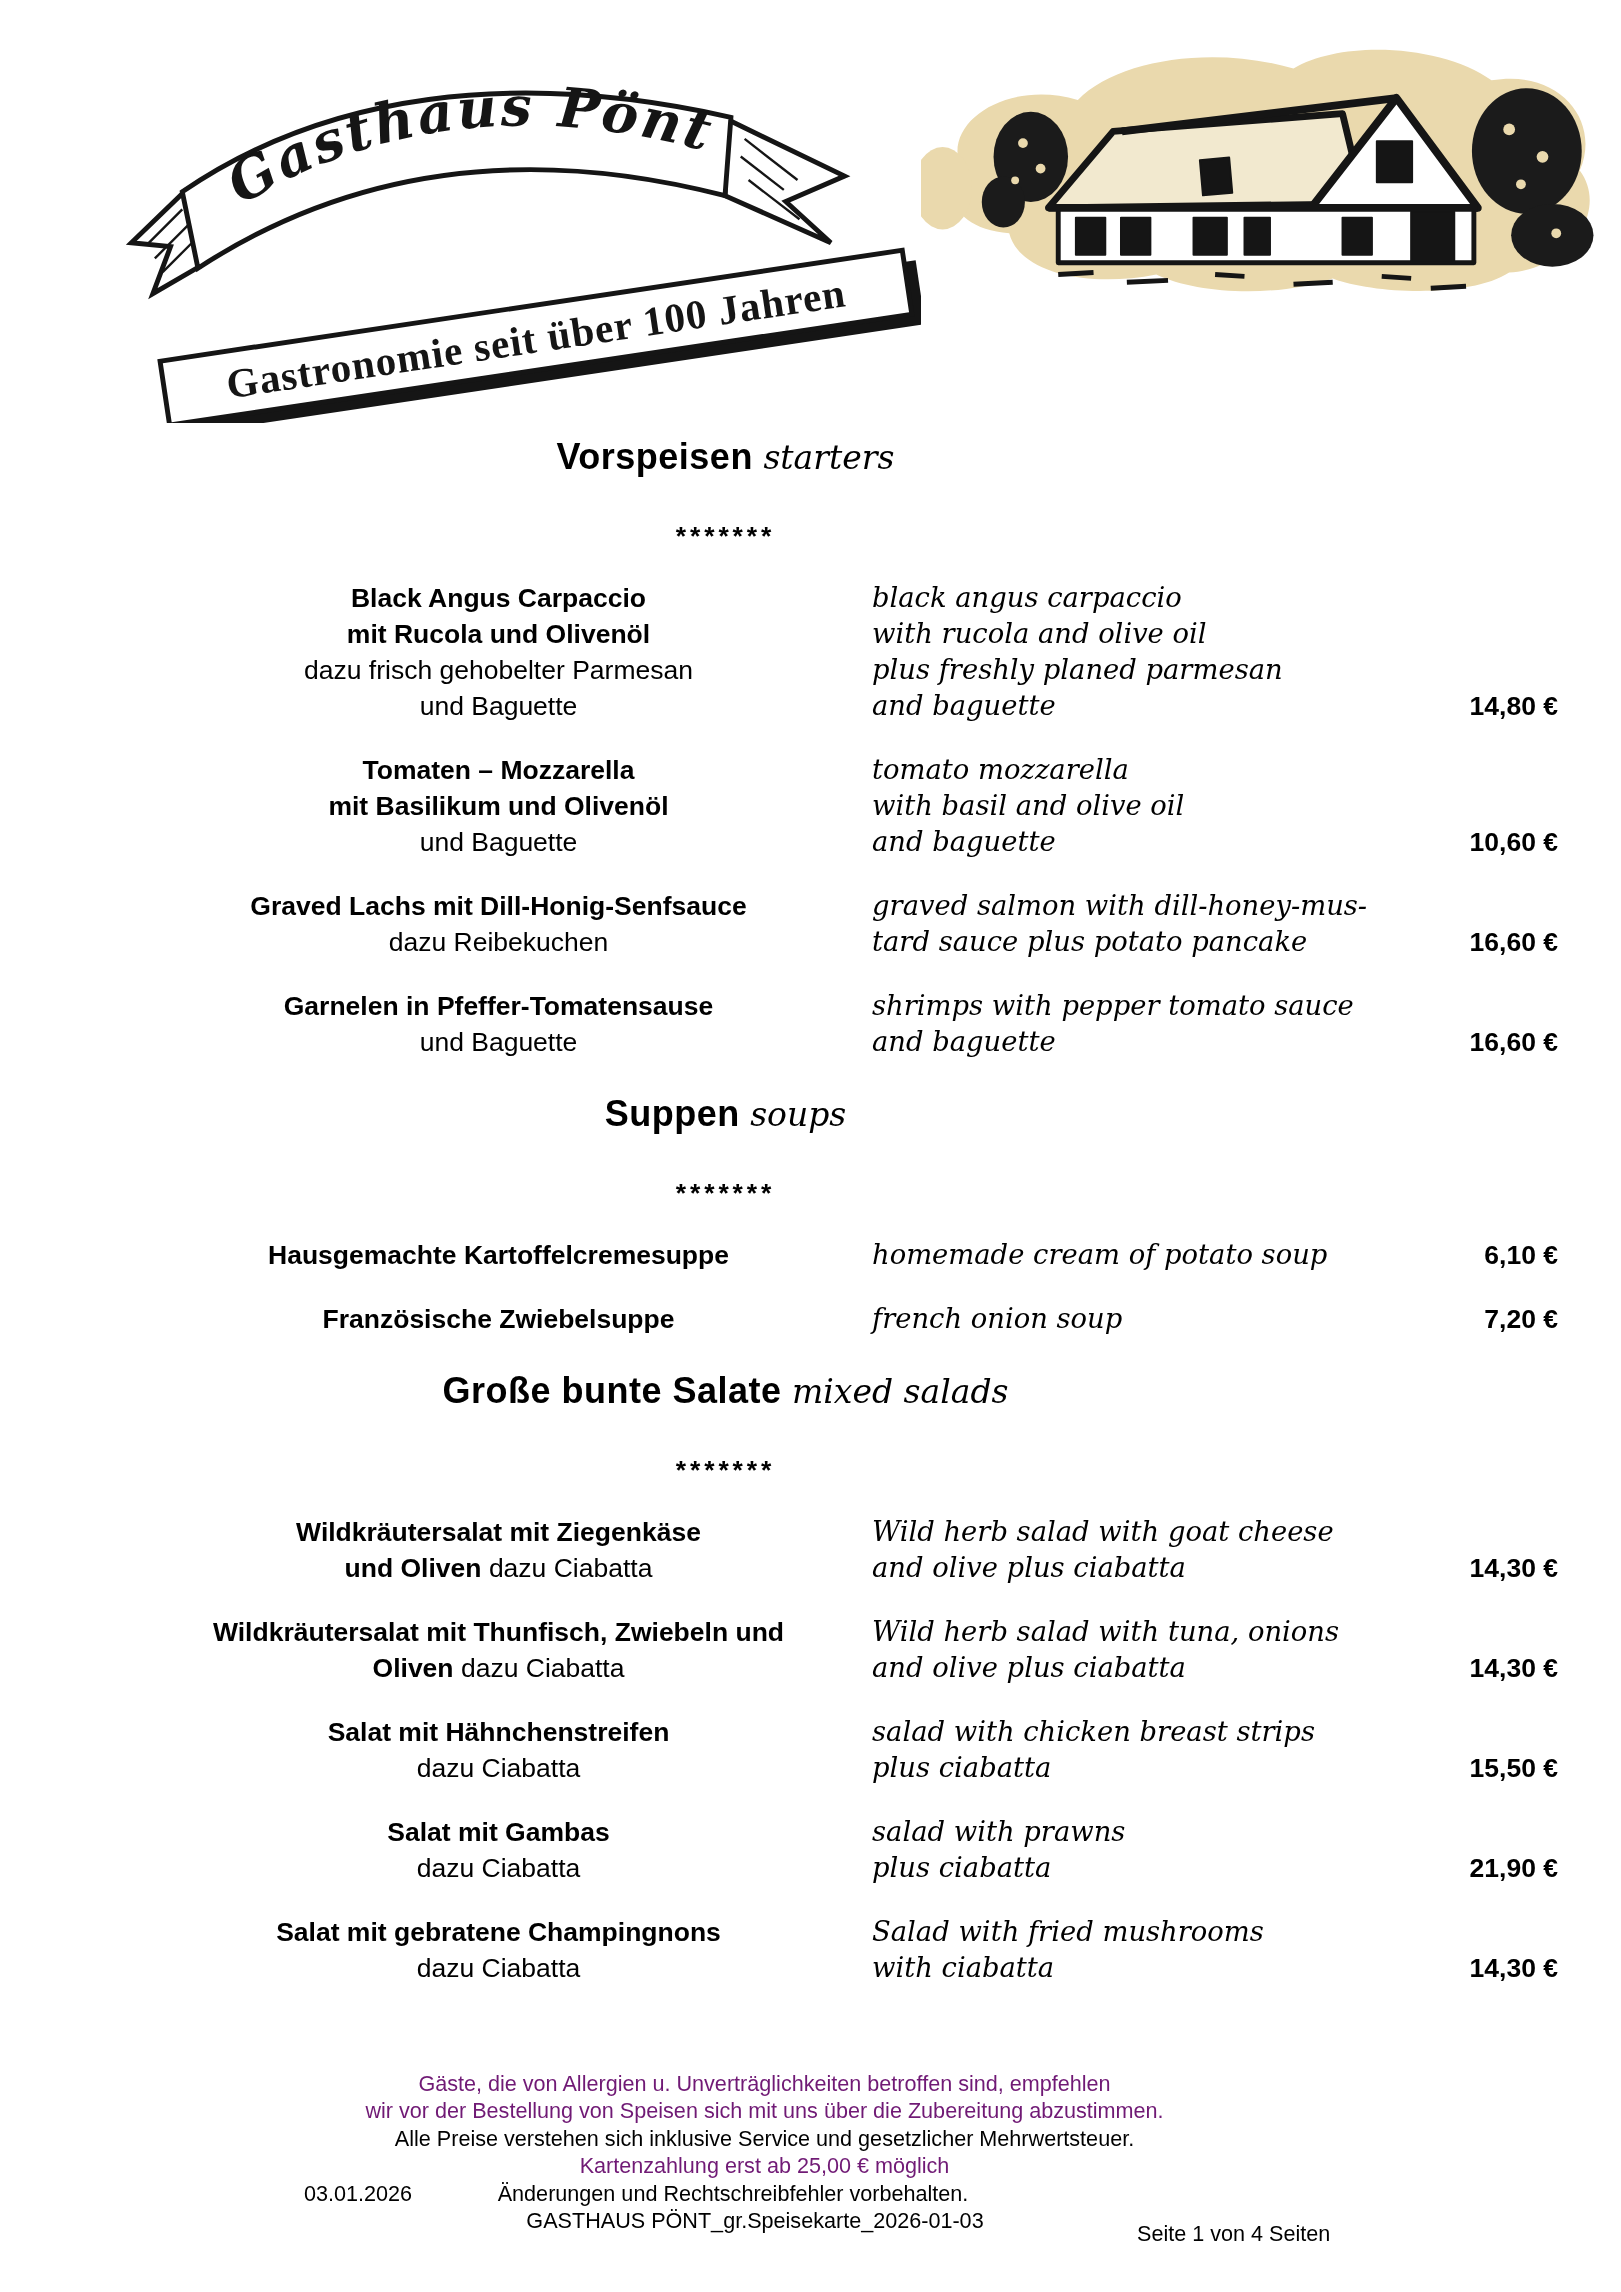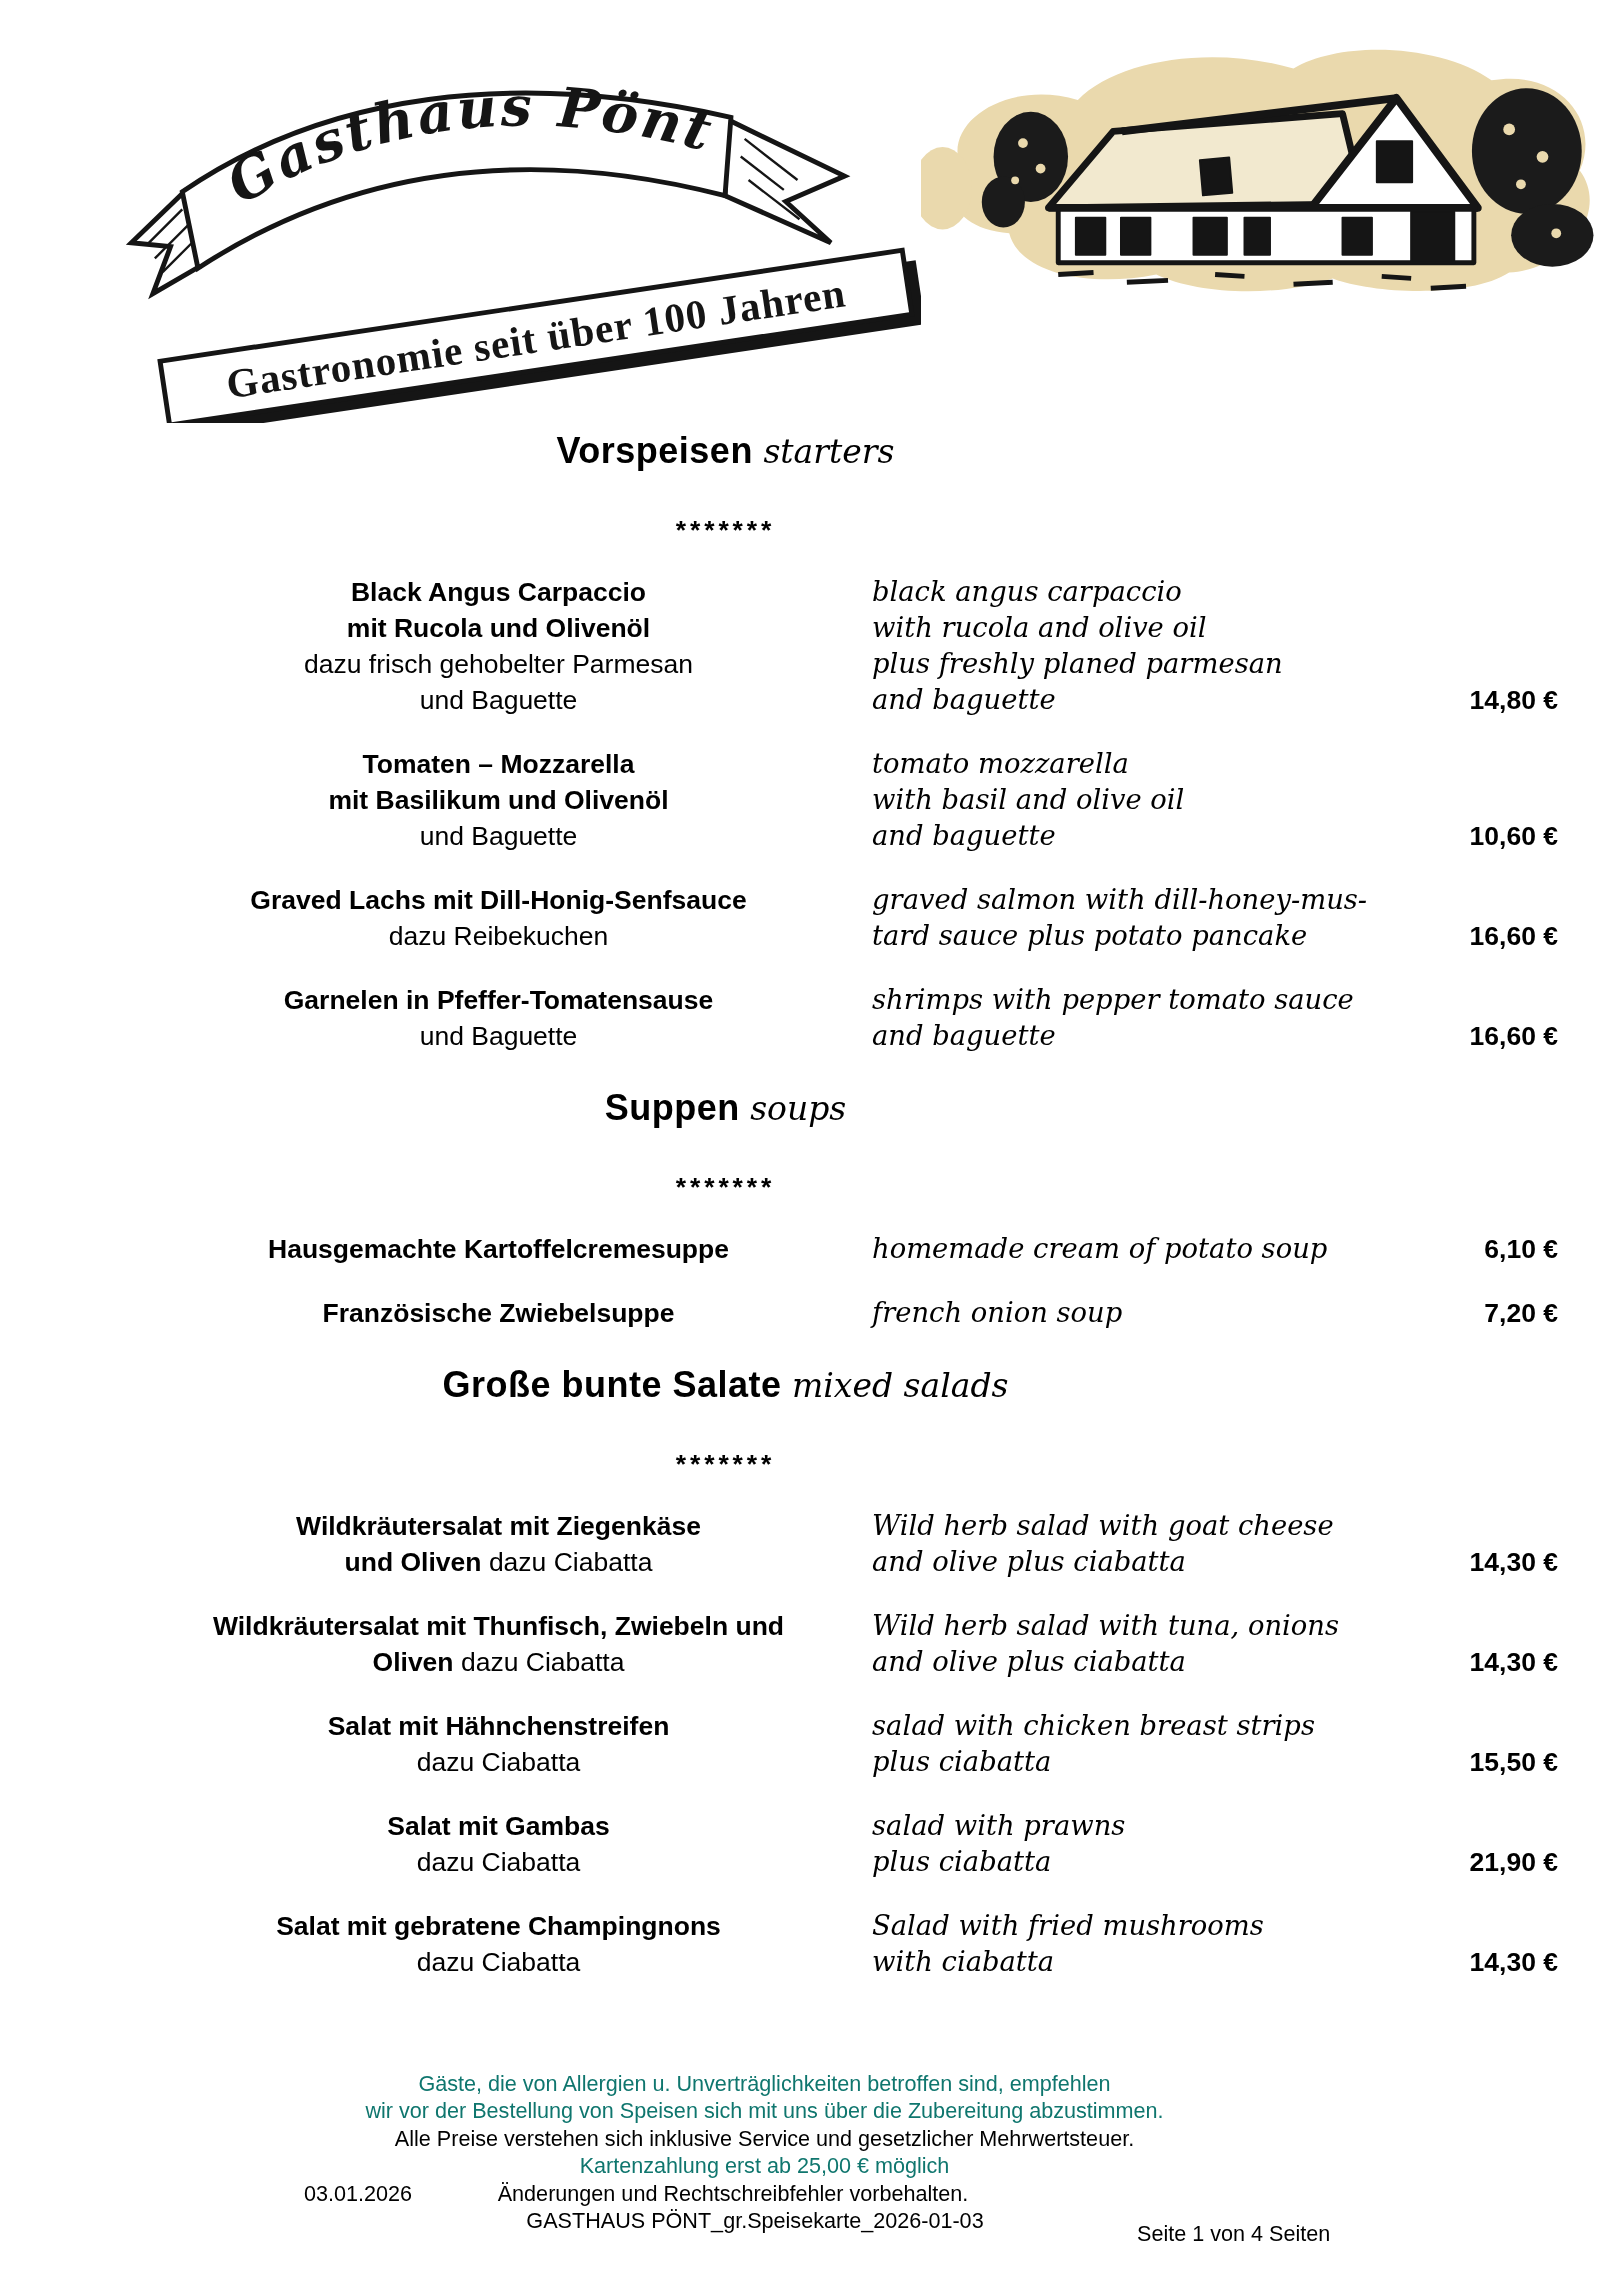--- a/index.html
+++ b/index.html
@@ -7,37 +7,37 @@
     width:1621px;height:2293px;background:#ffffff;color:#000;
     font-family:"Liberation Sans",sans-serif;position:relative;overflow:hidden;
   }
   
   .header{position:relative;height:423px;}
   .logo-svg{position:absolute;left:98px;top:37px;}
   .house-svg{position:absolute;left:921px;top:41px;}
   
   .menu{width:1621px;}
   .menu-section{margin-top:33px;}
-  .menu-section:first-child{margin-top:7px;}
+  .menu-section:first-child{margin-top:13px;}
   .sec-head{width:1451px;text-align:center;}
   .sec-de{font-weight:bold;font-size:36px;letter-spacing:0.5px;}
   .sec-en{font-family:"DejaVu Serif","Liberation Serif",serif;font-style:italic;font-size:33px;}
   .stars{width:1451px;text-align:center;font-weight:bold;font-size:26.5px;letter-spacing:3.9px;margin-top:43px;}
   .item{display:flex;align-items:flex-end;margin-top:28px;}
   .item:first-of-type{margin-top:21.6px;}
   .col-de{margin-left:125px;width:747px;text-align:center;}
   .de-line{font-size:26.5px;line-height:36px;}
   .seg-b{font-weight:bold;}
   .col-en{width:549px;text-align:left;}
   .en-line{font-family:"DejaVu Serif","Liberation Serif",serif;font-style:italic;font-size:27.4px;line-height:36px;}
   .col-price{width:137px;text-align:right;font-weight:bold;font-size:26.5px;line-height:36px;white-space:nowrap;}
   
   .footer{position:absolute;left:0;top:2070px;width:1621px;}
   .f-line{text-align:center;font-size:21.6px;line-height:27.4px;width:1529px;}
-  .f-red{color:#0f766e;}
+  .f-red{color:#701a75;}
   .f-bottom{position:relative;height:27.4px;font-size:21.6px;line-height:27.4px;}
   .f-date{position:absolute;left:304px;}
   .f-disc{position:absolute;left:733px;transform:translateX(-50%);}
   .f-page{position:absolute;left:1137px;margin-top:40px;}
   .f-file{position:relative;height:27.4px;font-size:21.6px;line-height:27.4px;}
   .f-file span{position:absolute;left:755px;transform:translateX(-50%);white-space:nowrap;}
 </style>
 </head>
 <body>
 

